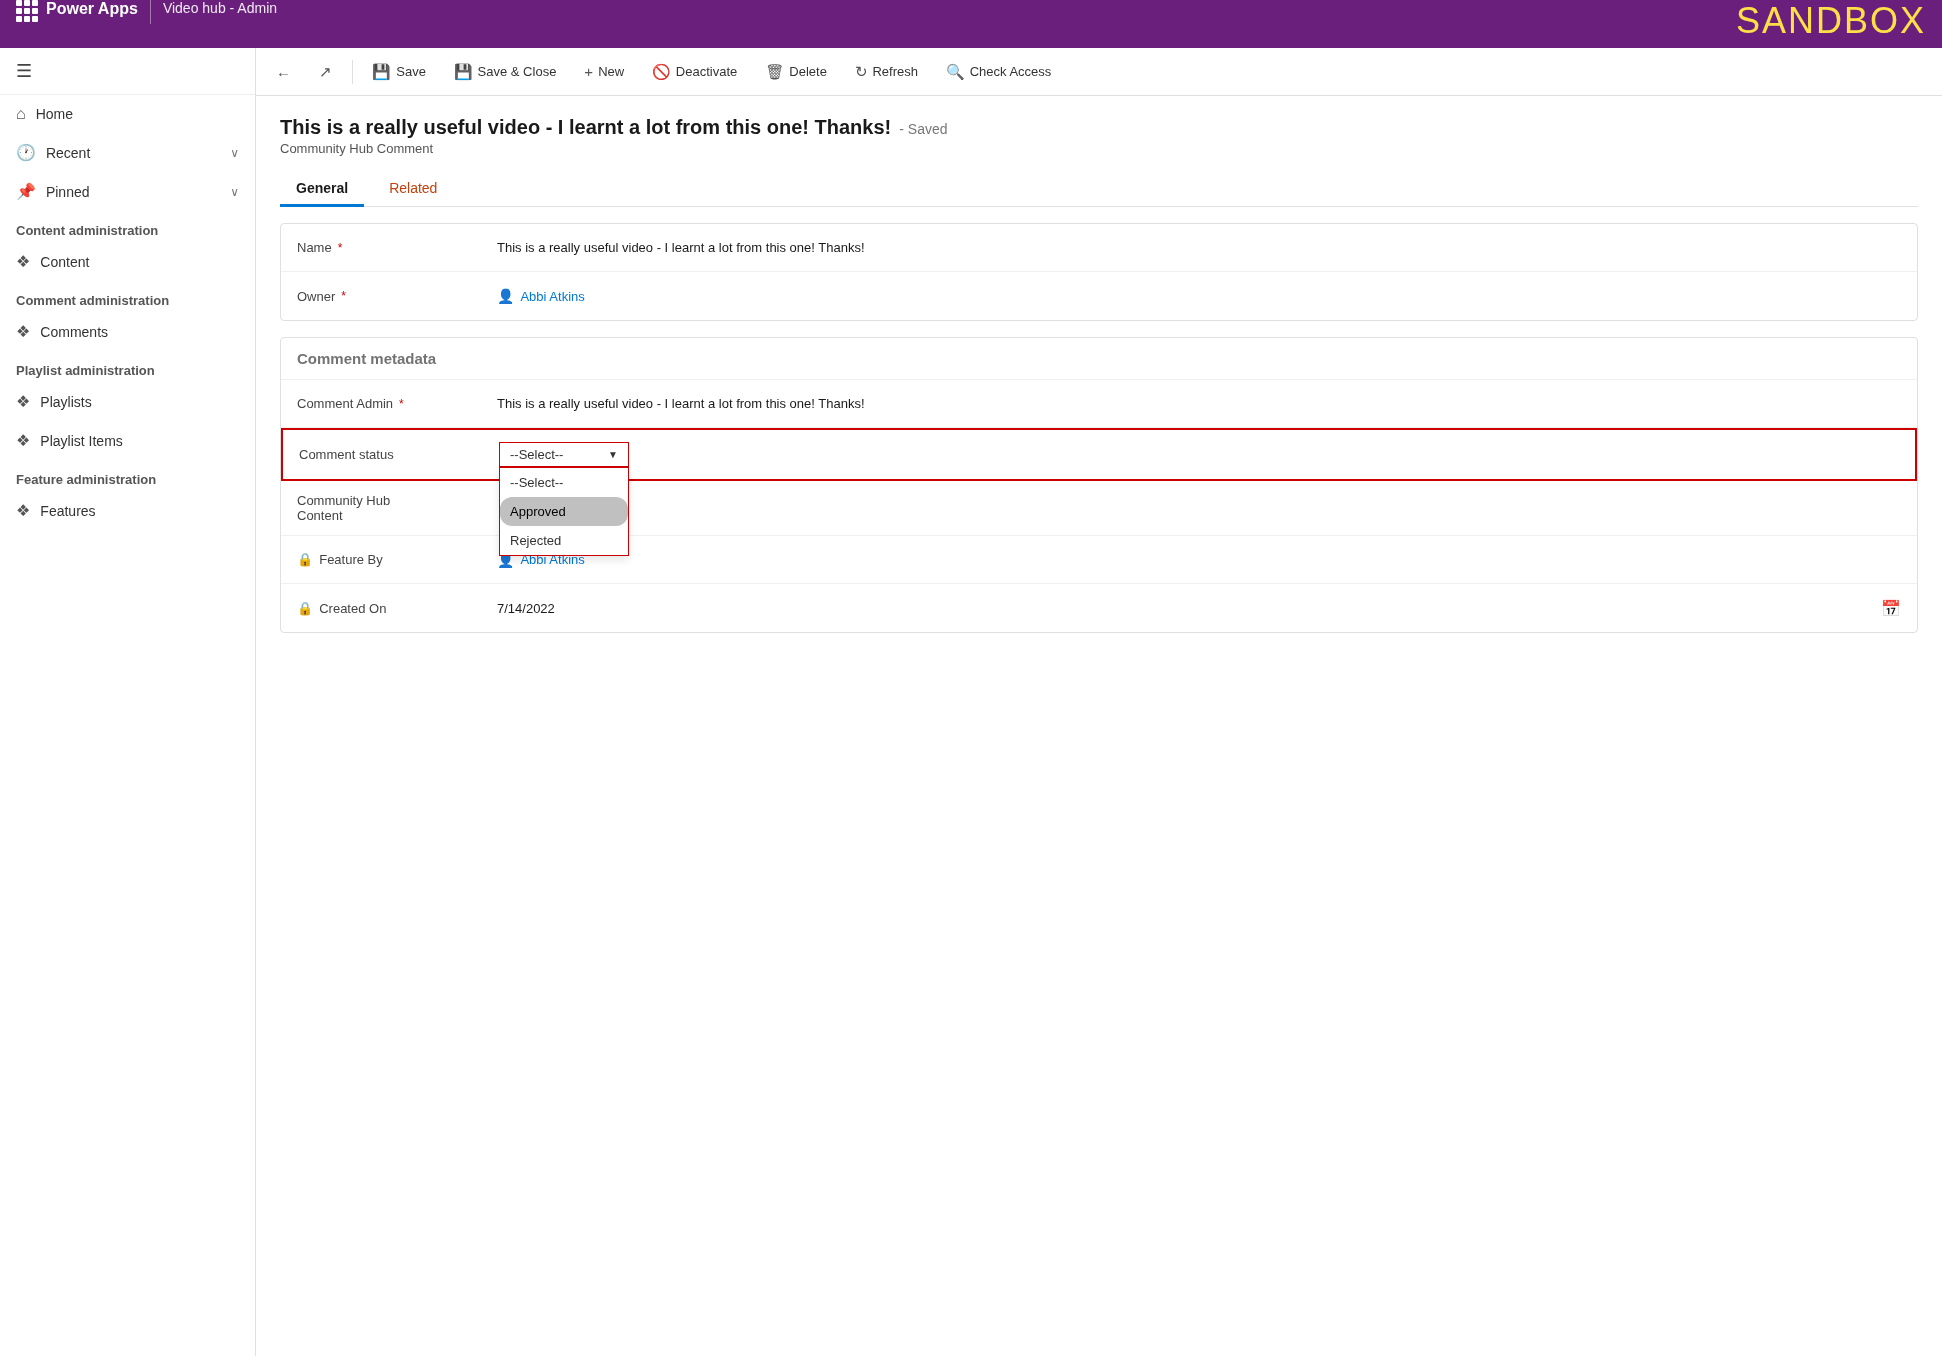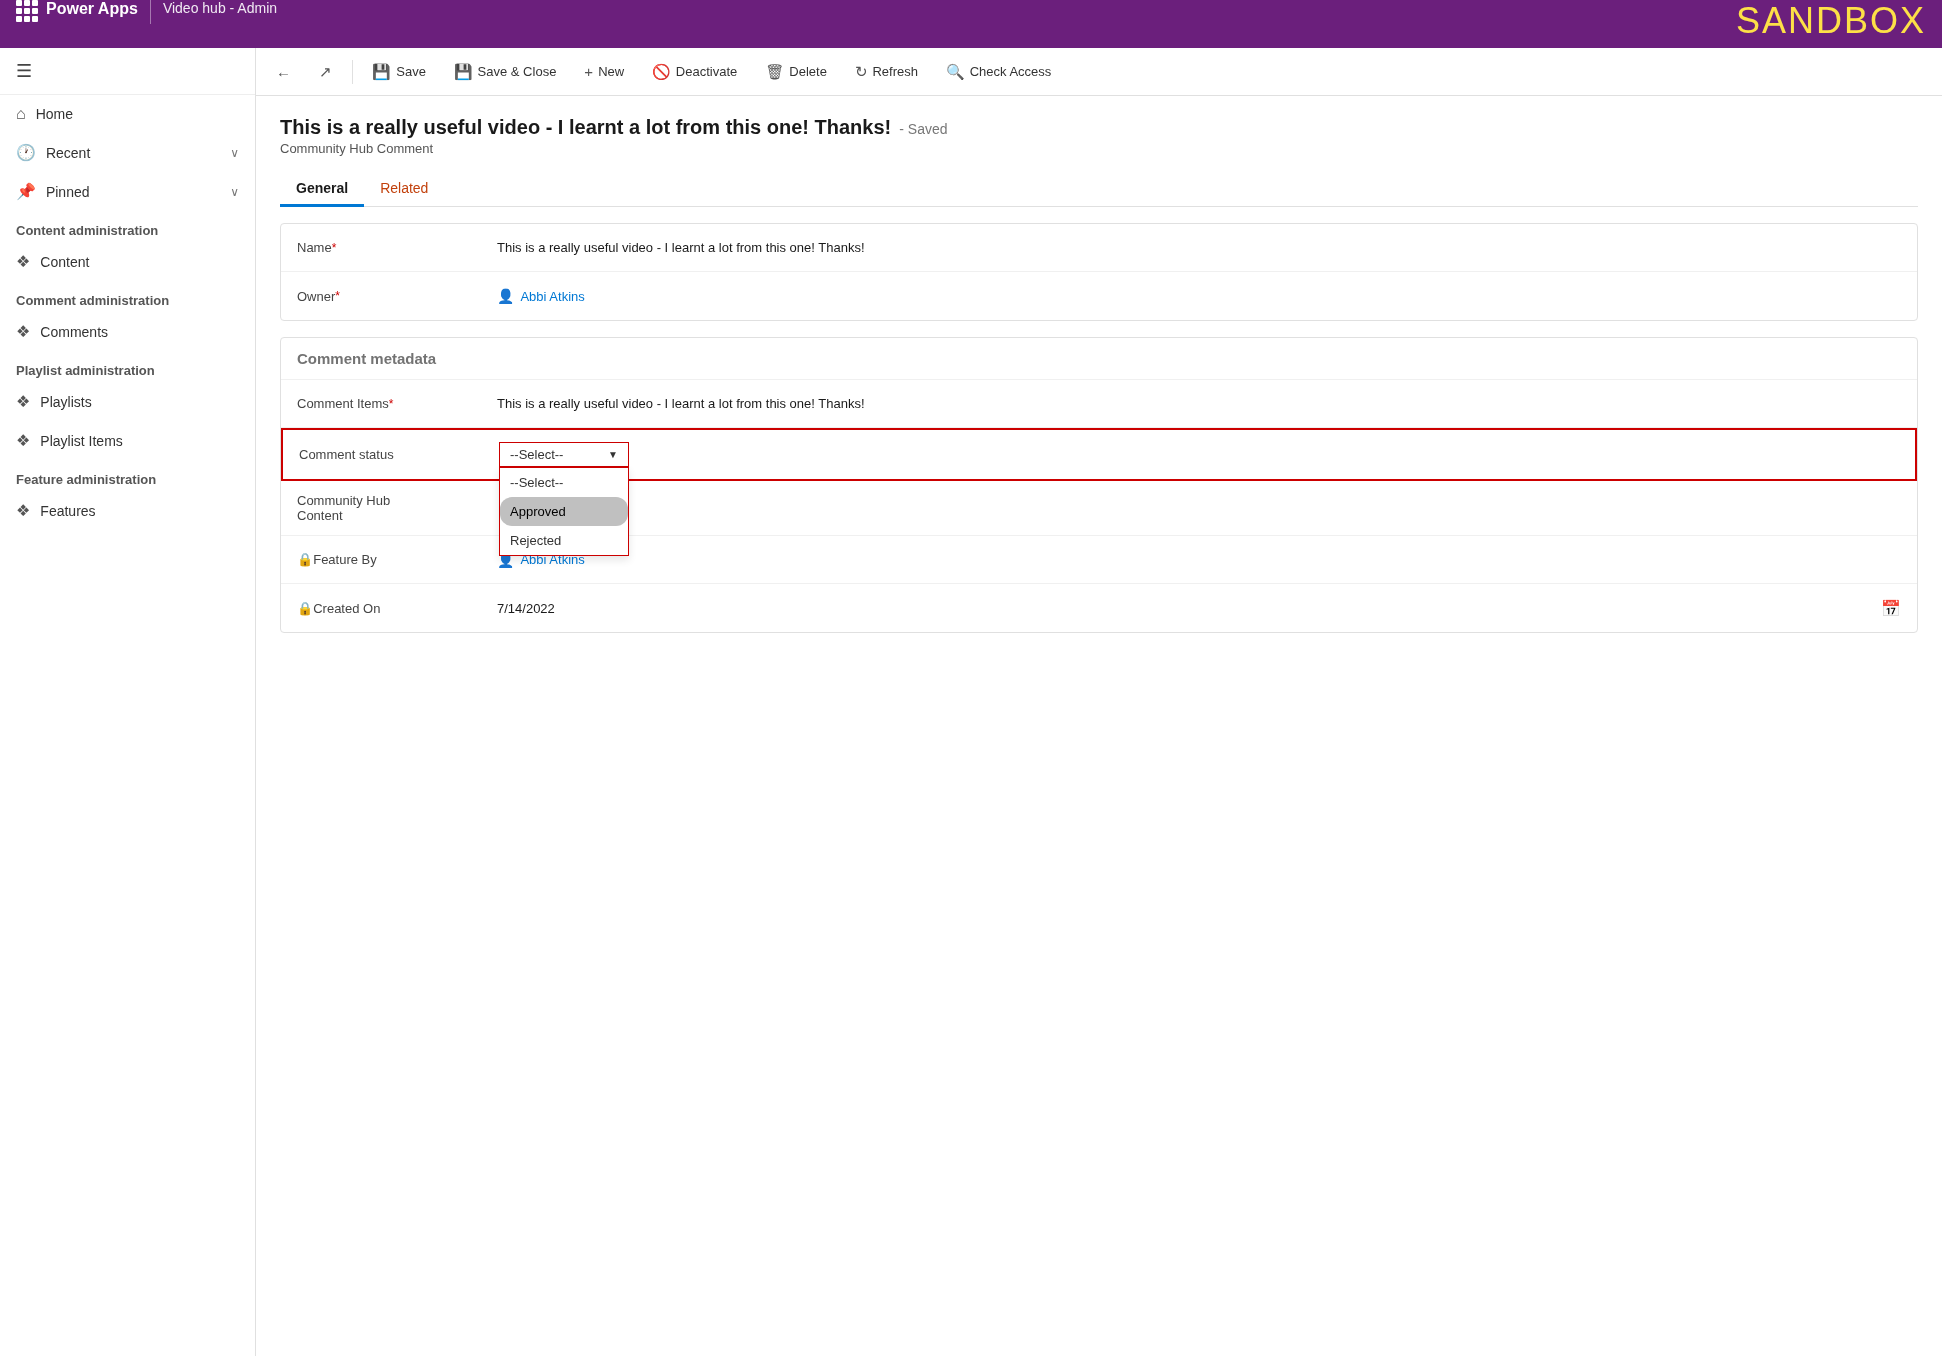--- a/index.html
+++ b/index.html
@@ -162,21 +162,21 @@
     }
     .record-entity-type {
       font-size: 13px;
       color: #555;
       margin-top: 2px;
     }
 
     
     .tabs {
       display: flex;
-      gap: 0;
+      gap: 9px;
       margin-top: 16px;
       border-bottom: 1px solid #e0e0e0;
     }
     .tab {
       padding: 8px 16px;
       cursor: pointer;
       font-size: 14px;
       color: #c2410c;
       border-bottom: 3px solid transparent;
       margin-bottom: -1px;
@@ -202,20 +202,21 @@
       min-height: 48px;
     }
     .form-row:last-child { border-bottom: none; }
     .form-label {
       width: 200px;
       flex-shrink: 0;
       color: #444;
       font-size: 13px;
       display: flex;
       align-items: center;
+      gap: 6px;
     }
     .required-star { color: #c00; font-size: 12px; }
     .lock-icon { color: #888; font-size: 13px; }
     .form-value {
       flex: 1;
       font-size: 13px;
       color: #1a1a1a;
     }
     .form-value.link {
       color: #0078d4;
@@ -440,21 +441,21 @@
             <span>Abbi Atkins</span>
           </div>
         </div>
       </div>
 
       <div class="metadata-section">
         <div class="section-header">Comment metadata</div>
 
         <div class="form-row">
           <div class="form-label">
-            <span>Comment Items</span>
+            <span>Comment Admin</span>
             <span class="required-star">*</span>
           </div>
           <div class="form-value">This is a really useful video - I learnt a lot from this one! Thanks!</div>
         </div>
 
         <div class="form-row dropdown-row">
           <div class="form-label">
             <span>Comment status</span>
           </div>
           <div class="form-value">

